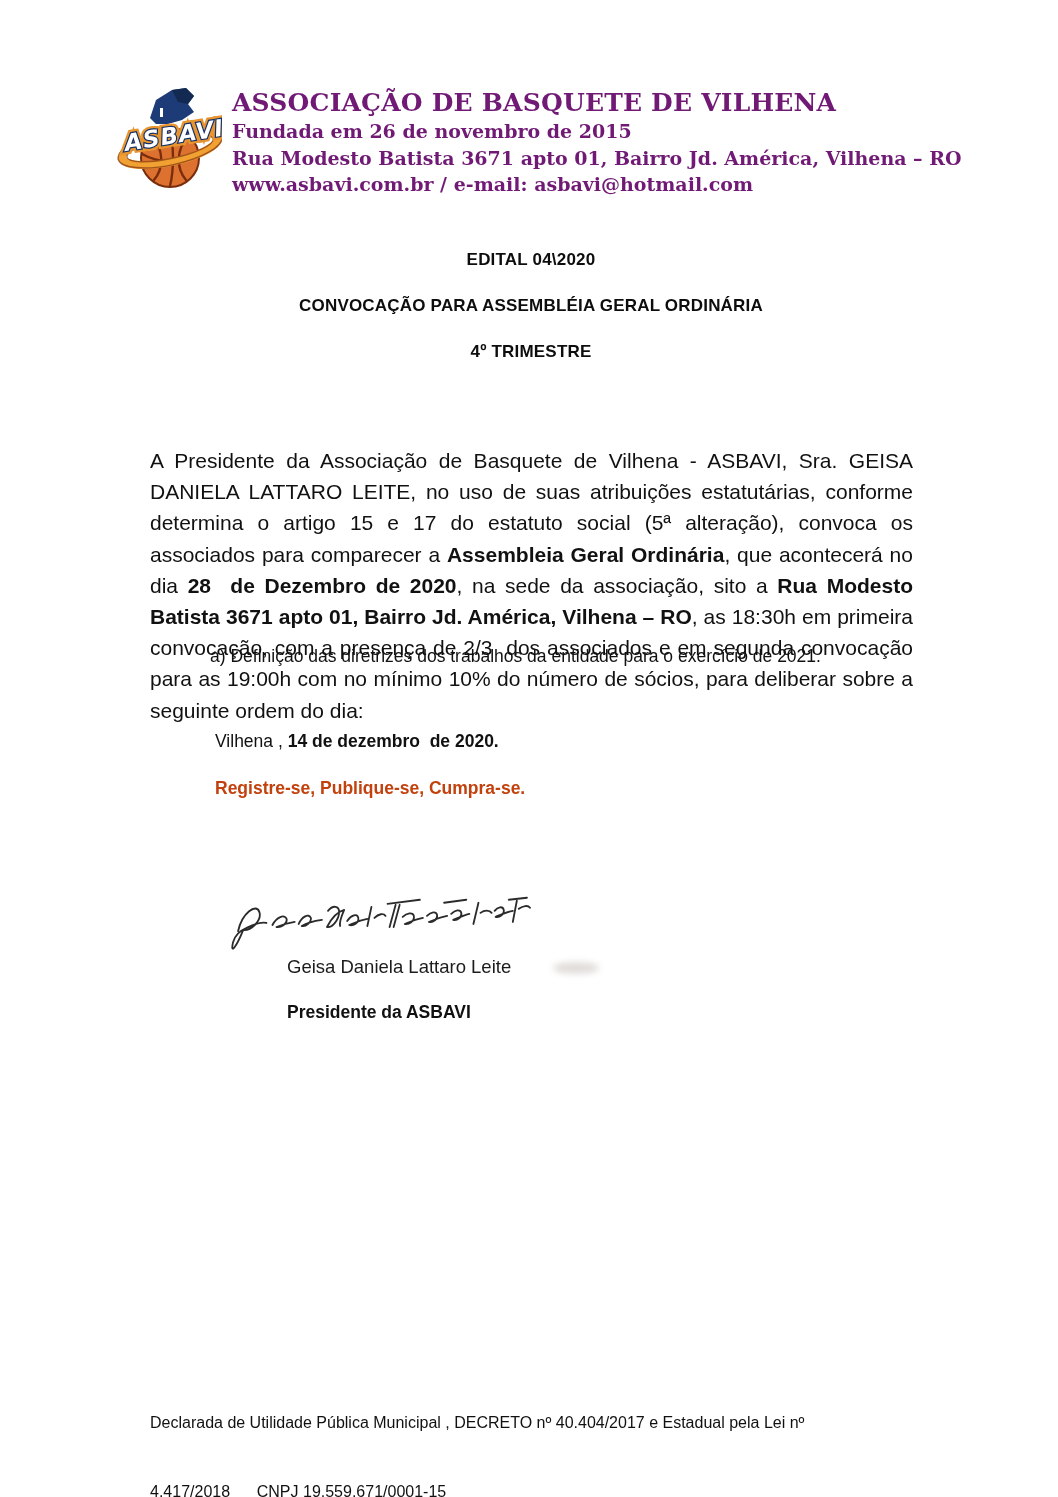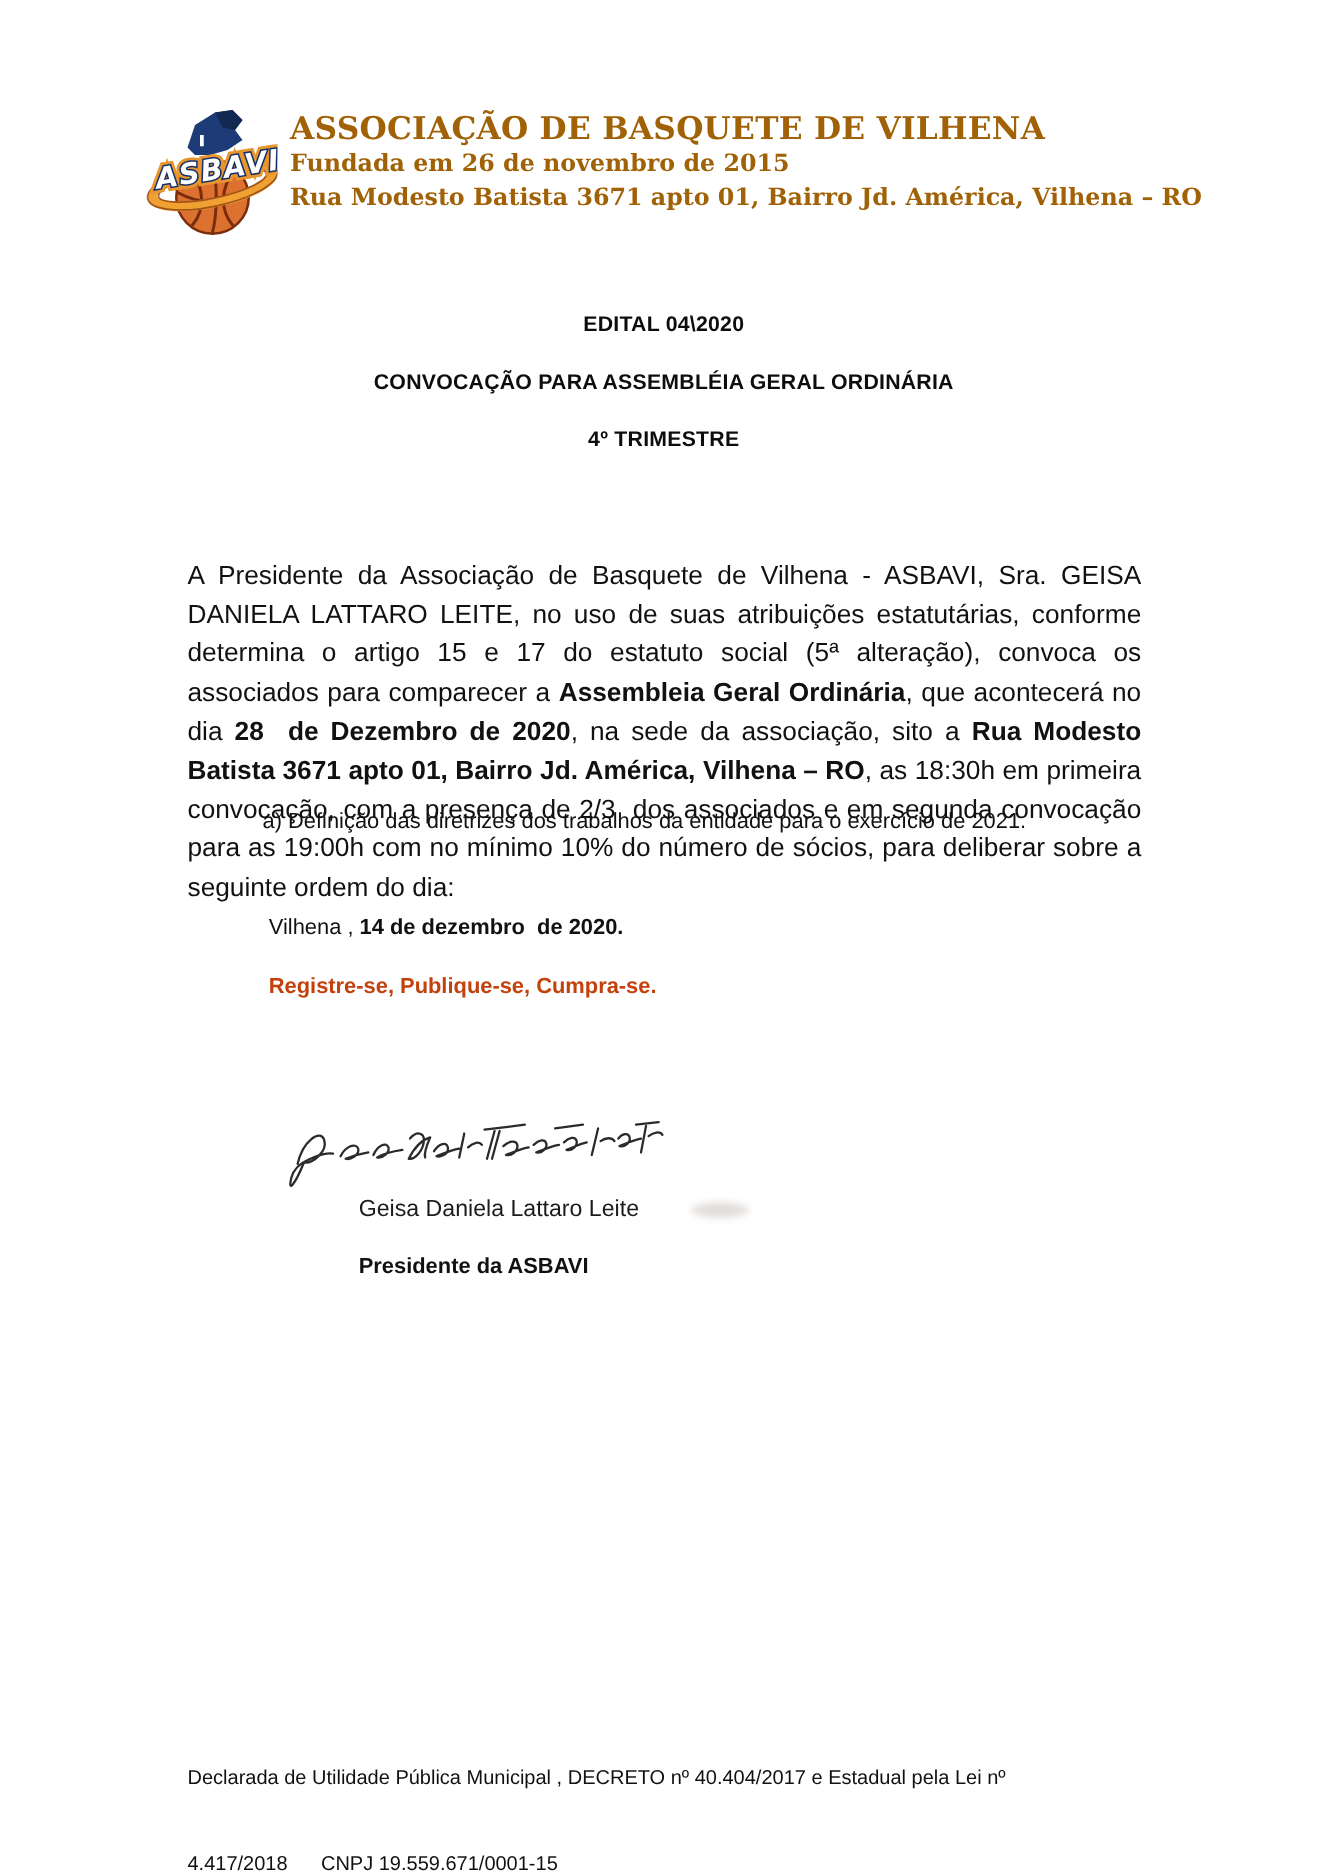--- a/index.html
+++ b/index.html
@@ -9,21 +9,21 @@
   html,body{margin:0;padding:0;background:#9a9a9a;}
   .page{
     position:relative; width:1058px; height:1497px; margin:0 auto;
     background:#ffffff; color:var(--ink);
     font-family:"Liberation Sans", sans-serif;
     overflow:hidden;
   }
   
   .logo{position:absolute; left:116px; top:84px; width:106px; height:112px;}
   .header-text{position:absolute; left:232px; top:88px; width:720px;
-    font-family:"DejaVu Serif", serif; font-weight:700; color:#a16207;}
+    font-family:"DejaVu Serif", serif; font-weight:700; color:#701a75;}
   .org-name{font-size:25px; line-height:30px; letter-spacing:.2px; white-space:nowrap;}
   .header-line{font-size:19px; line-height:26.5px; white-space:nowrap;}
   
   .titles{position:absolute; left:150px; top:250px; width:762px; text-align:center;
     font-weight:700; font-size:17px; color:#0d0d0d;}
   .title-line{margin:0 0 26px 0; letter-spacing:.2px;}
   
   .body-paragraph{
     position:absolute; left:150px; top:424px; width:763px;
     font-size:21px; line-height:31.2px; text-align:justify;
@@ -80,20 +80,21 @@
     <g transform="rotate(-9 53 52)">
       <text class="logo-word" x="8" y="60" fill="none" stroke="#e8952f" stroke-width="7">ASBAVI</text>
       <text class="logo-word" x="8" y="60" fill="#ffffff" stroke="#12306b" stroke-width="2.4" paint-order="stroke">ASBAVI</text>
     </g>
   </svg>
 
   <div class="header-text">
     <div class="org-name">ASSOCIAÇÃO DE BASQUETE DE VILHENA</div>
     <div class="header-line">Fundada em 26 de novembro de 2015</div>
     <div class="header-line">Rua Modesto Batista 3671 apto 01, Bairro Jd. América, Vilhena – RO</div>
+    <div class="header-line">www.asbavi.com.br / e-mail: asbavi@hotmail.com</div>
   </div>
 
   <div class="titles">
     <div class="title-line">EDITAL 04\2020</div>
     <div class="title-line">CONVOCAÇÃO PARA ASSEMBLÉIA GERAL ORDINÁRIA</div>
     <div class="title-line">4º TRIMESTRE</div>
   </div>
 
   <p class="body-paragraph"><span>A Presidente da Associação de Basquete de Vilhena - ASBAVI, Sra. GEISA DANIELA LATTARO LEITE, no uso de suas atribuições estatutárias, conforme determina o artigo 15 e 17 do estatuto social (5ª alteração), convoca os associados para comparecer a </span><span style="font-weight: 700;">Assembleia Geral Ordinária</span><span>, que acontecerá no dia </span><span style="font-weight: 700;">28  de Dezembro de 2020</span><span>, na sede da associação, sito a </span><span style="font-weight: 700;">Rua Modesto Batista 3671 apto 01, Bairro Jd. América, Vilhena – RO</span><span>, as 18:30h em primeira convocação, com a presença de 2/3  dos associados e em segunda convocação para as 19:00h com no mínimo 10% do número de sócios, para deliberar sobre a seguinte ordem do dia:</span></p>
 

